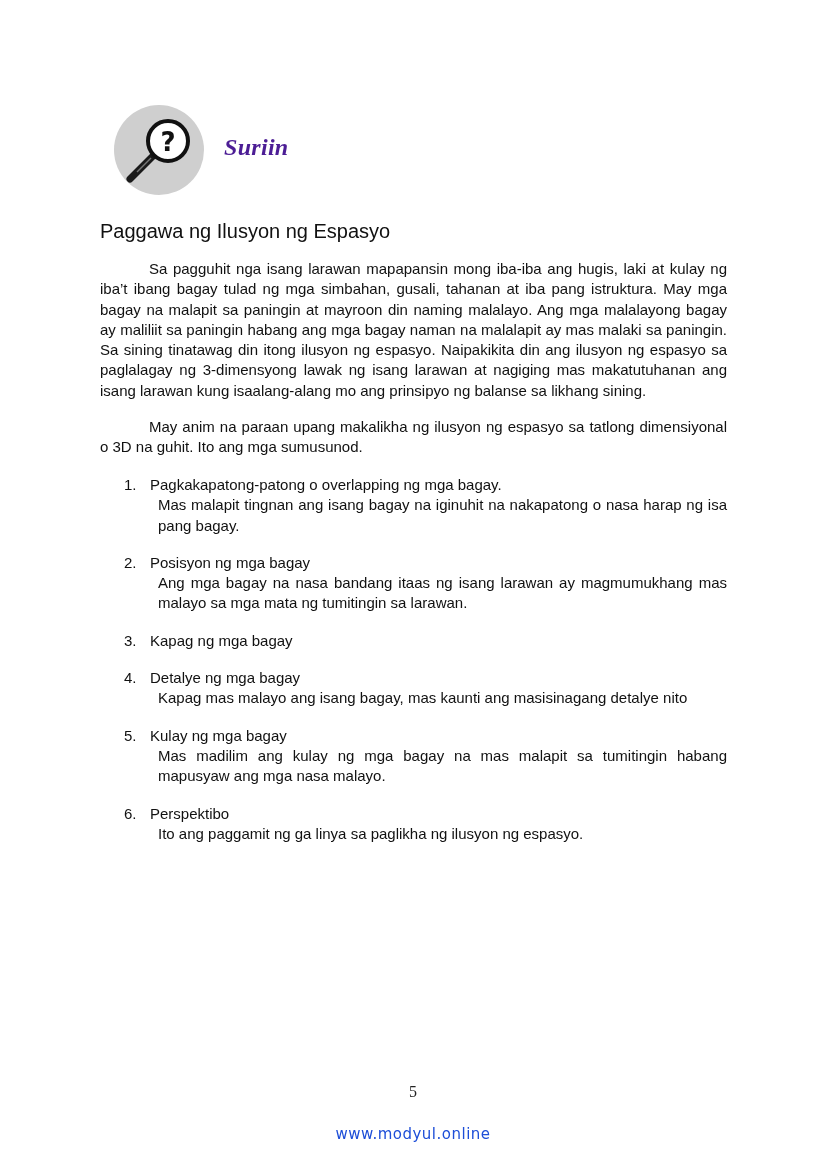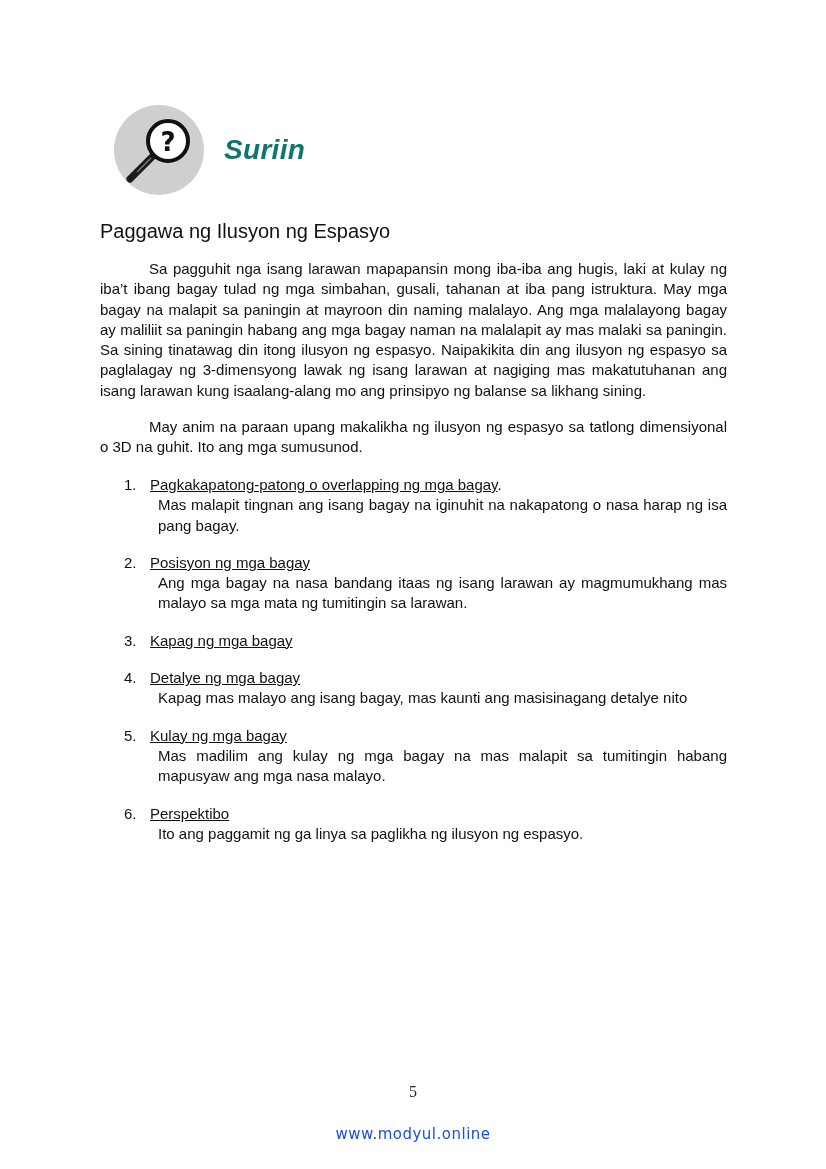--- a/index.html
+++ b/index.html
@@ -3,39 +3,39 @@
   <meta charset="utf-8">
   <style>
     html, body { margin: 0; padding: 0; background: #ffffff; }
     body {
       width: 826px; height: 1169px; position: relative; overflow: hidden;
       font-family: "Liberation Sans", sans-serif; color: #111;
     }
     .icon-wrap { position: absolute; left: 113px; top: 104px; width: 92px; height: 92px; }
     .section-title {
       position: absolute; left: 224px; top: 134px;
-      font-family: Liberation Sans, sans-serif; font-weight: bold; font-style: italic;
-      font-size: 28px; color: #0f766e; letter-spacing: 0.3px;
+      font-family: Liberation Serif, serif; font-weight: bold; font-style: italic;
+      font-size: 24px; color: #4c1d95; letter-spacing: 0.3px;
     }
     .subtitle {
       position: absolute; left: 100px; top: 220px; font-size: 20px;
     }
     .para {
       position: absolute; left: 100px; width: 627px; font-size: 15px; line-height: 20.3px;
       text-align: justify; text-indent: 49px; margin: 0;
     }
     #p1 { top: 259px; }
     #p2 { top: 417px; }
     ol.methods {
       position: absolute; left: 100px; top: 475px; width: 627px;
       margin: 0; padding: 0; list-style: none; font-size: 15px; line-height: 20.3px;
     }
     ol.methods li { position: relative; padding-left: 50px; margin-bottom: 17px; }
     ol.methods li .num { position: absolute; left: 24px; top: 0; }
-    ol.methods li .head { text-decoration: underline; }
+    ol.methods li .head { }
     ol.methods li .desc { display: block; text-align: justify; margin-left: 8px; }
     .page-num {
       position: absolute; left: 0; width: 826px; top: 1083px; text-align: center;
       font-family: "Liberation Serif", serif; font-size: 16px; color: #222;
     }
     .watermark {
       position: absolute; left: 0; width: 826px; top: 1125px; text-align: center;
       font-family: "DejaVu Sans", sans-serif; font-size: 15px; color: #1d4ed8; letter-spacing: 0.5px;
     }
   </style>

